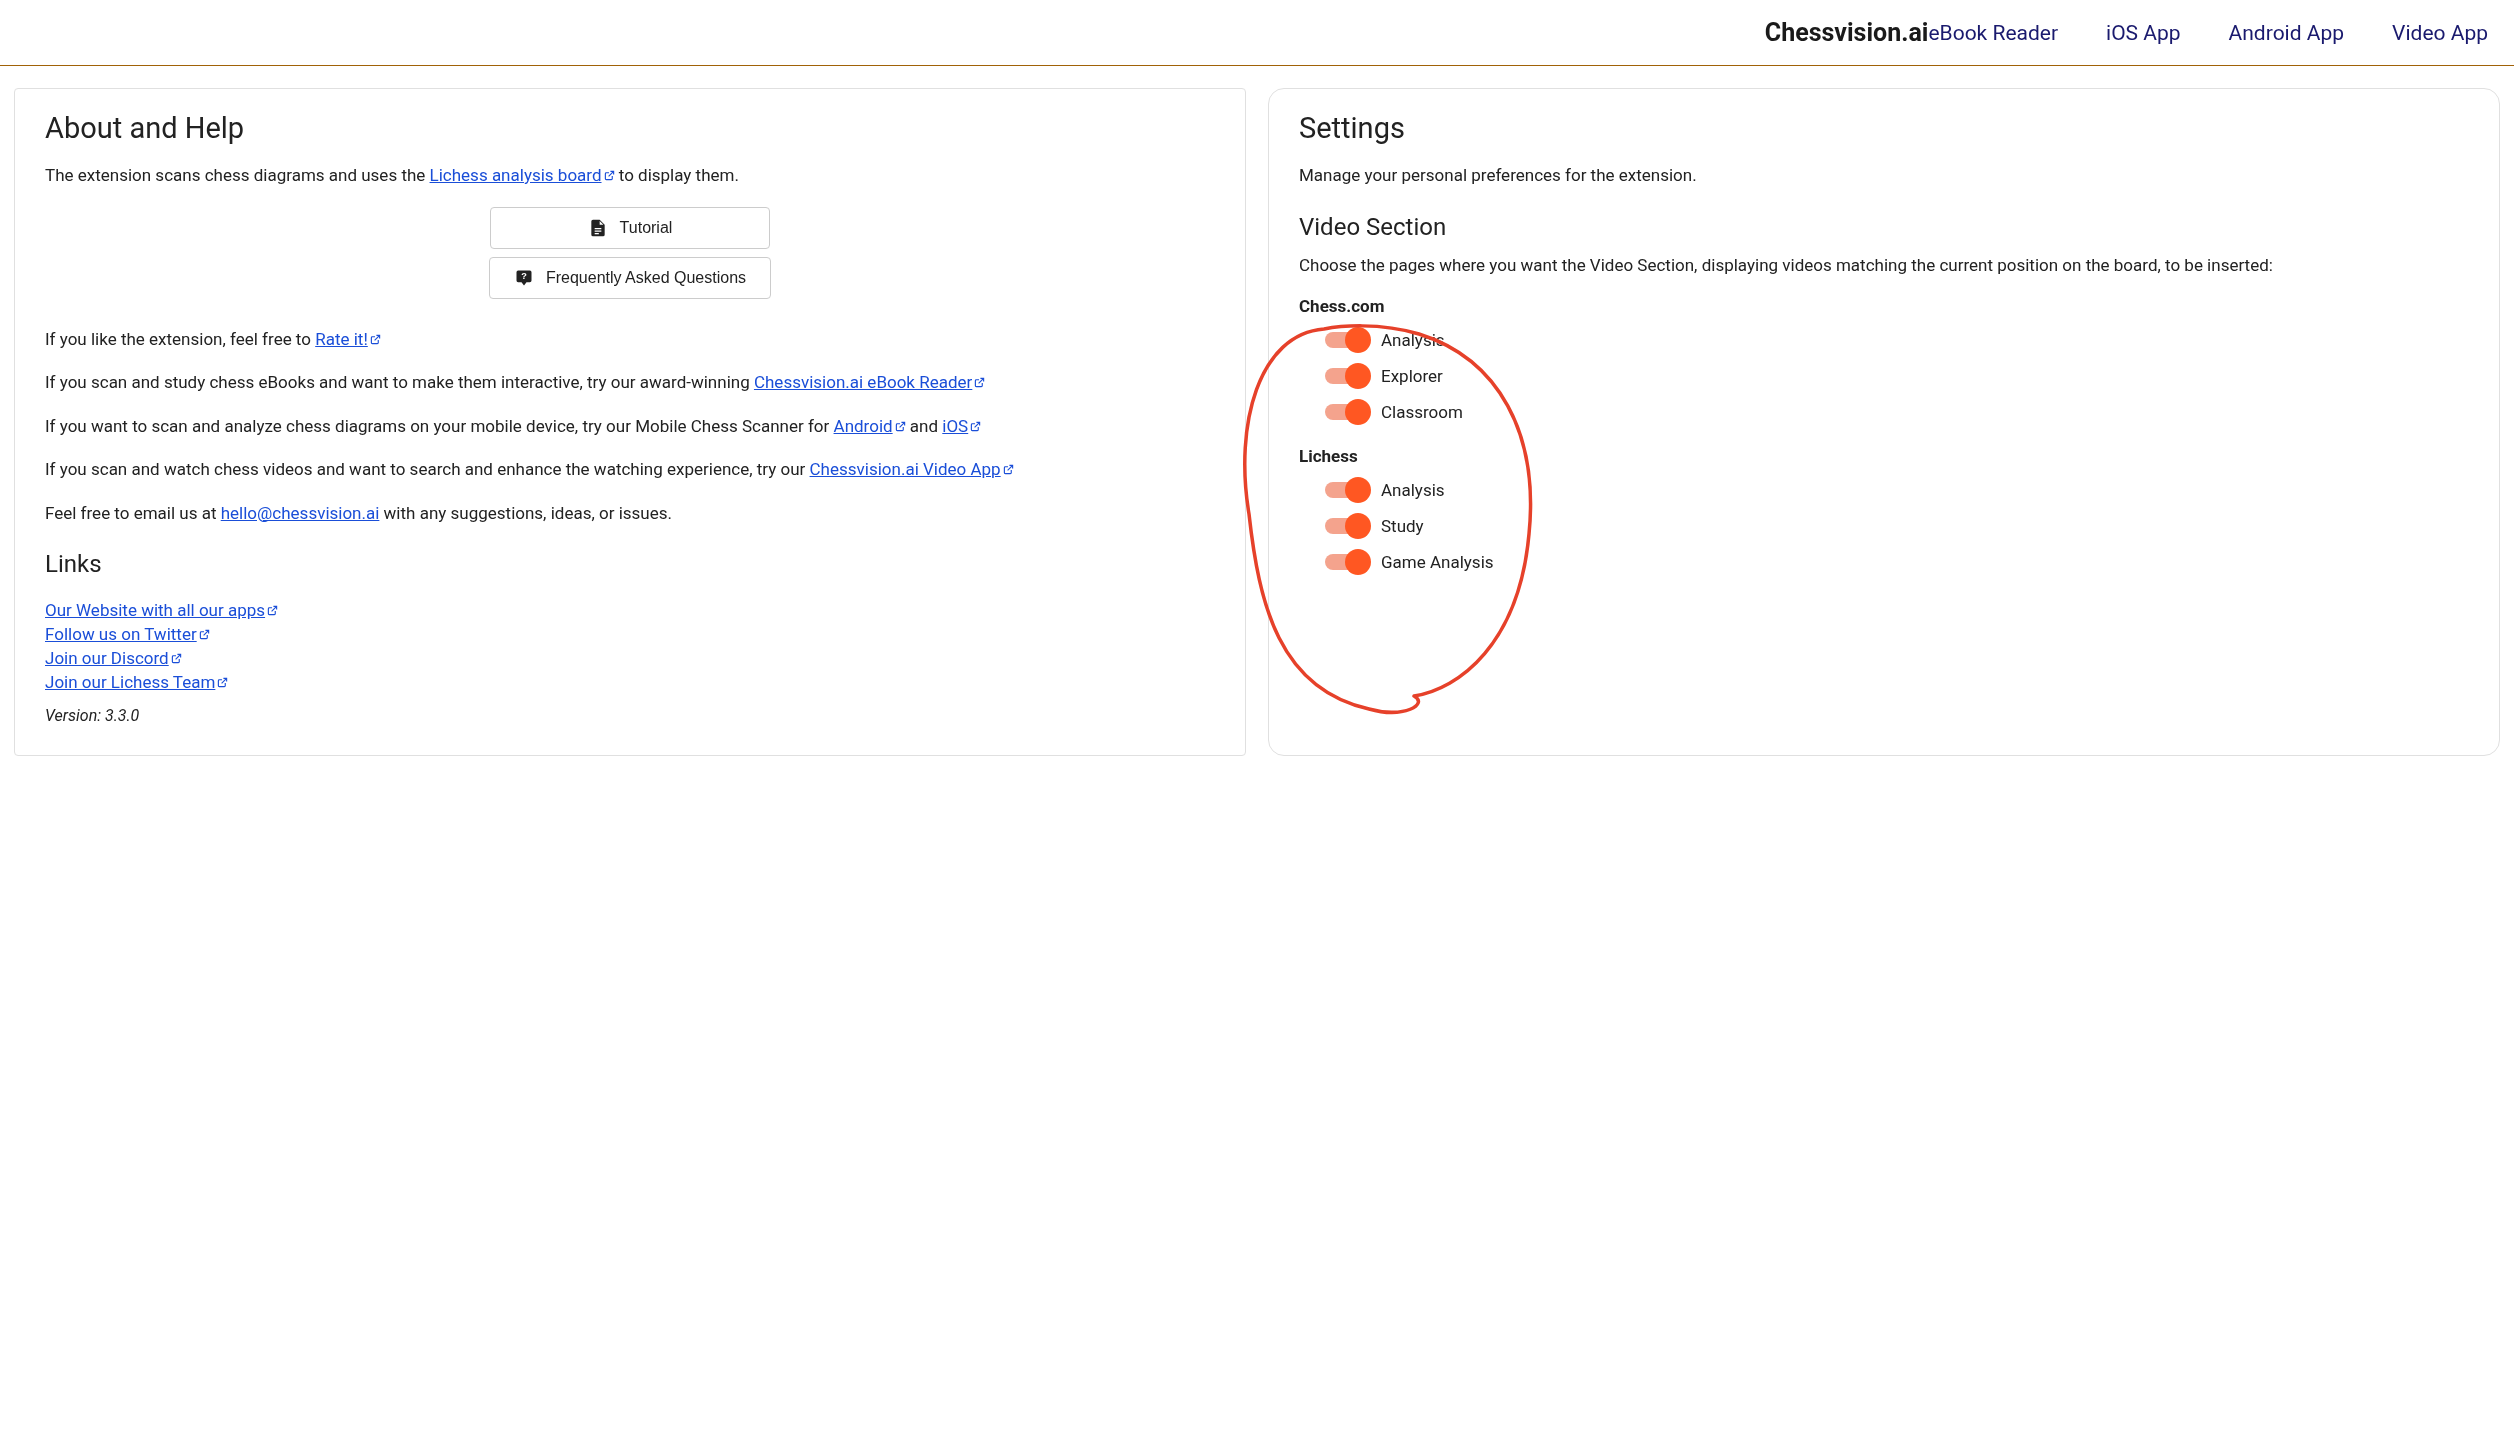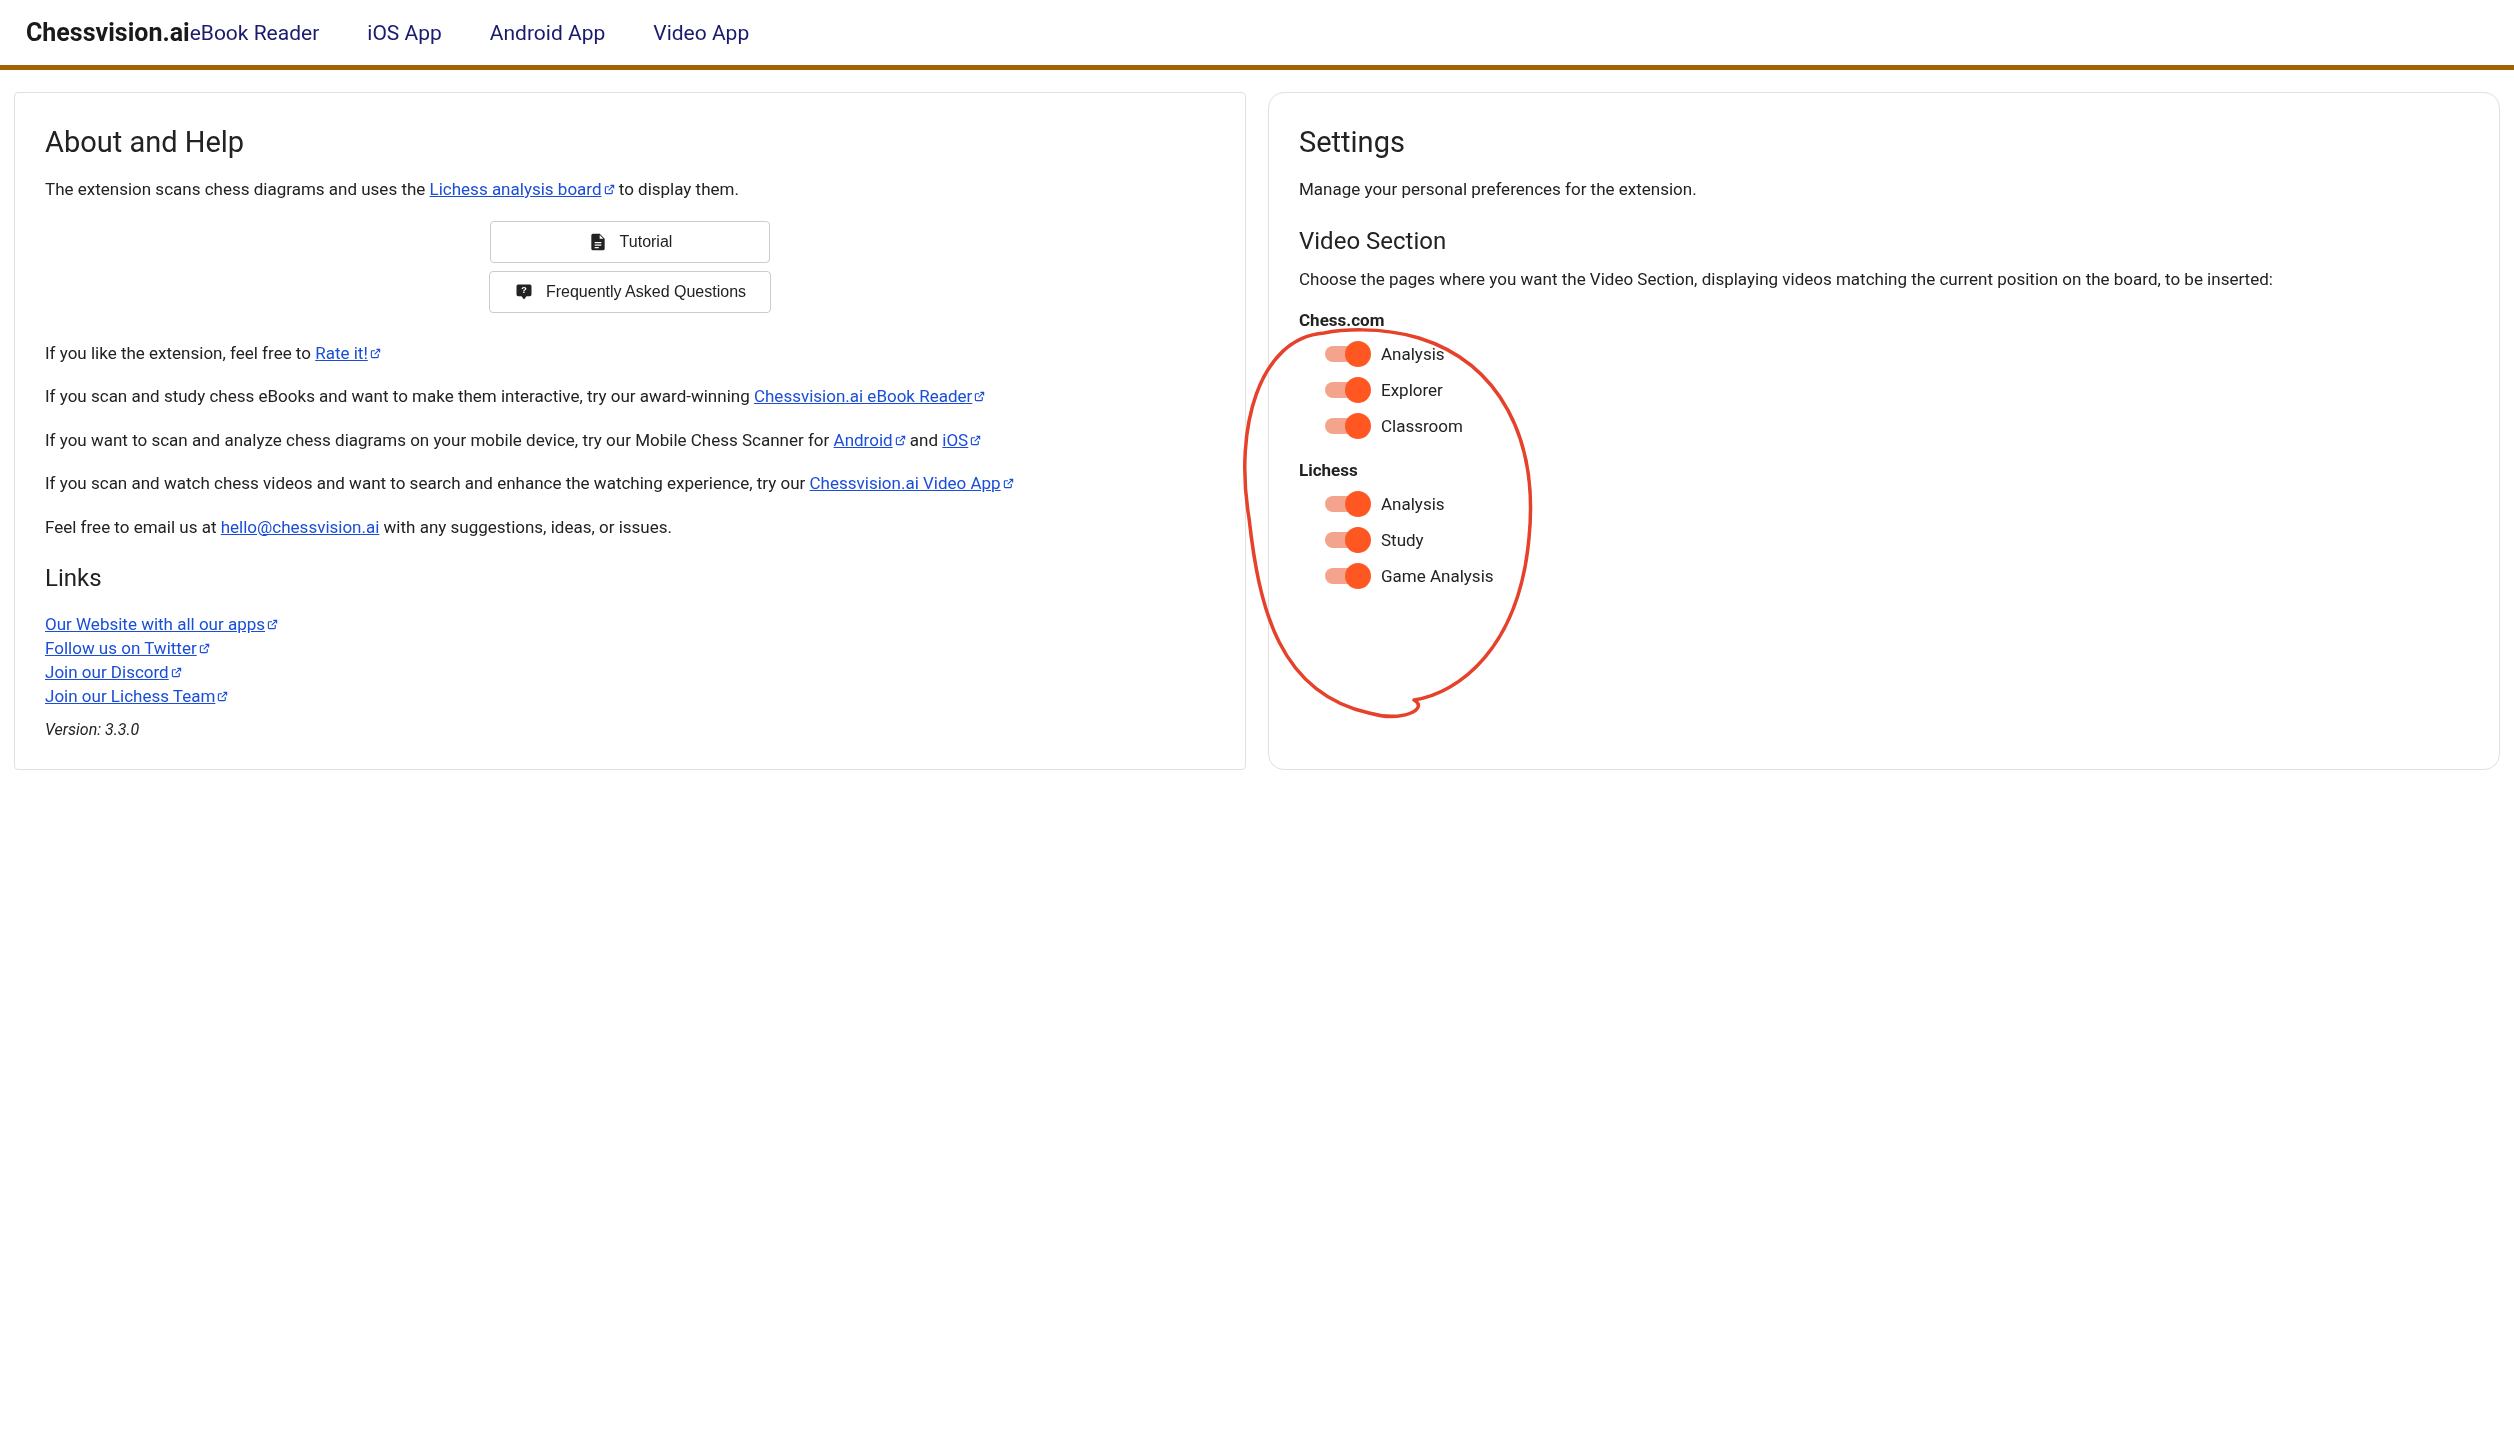--- a/index.html
+++ b/index.html
@@ -8,24 +8,24 @@
       box-sizing: border-box;
     }
     body {
       font-family: -apple-system, BlinkMacSystemFont, 'Segoe UI', Roboto, Helvetica, Arial, sans-serif;
       color: #222;
       background: #fff;
       font-size: 17px;
     }
     .topbar {
       display: flex;
-      justify-content: flex-start;
+      justify-content: flex-end;
       align-items: center;
       padding: 18px 26px;
-      border-bottom: 5px solid #a16207;
+      border-bottom: 1px solid #a16207;
     }
     .brand {
       font-size: 25px;
       font-weight: 700;
       color: #1a1a1a;
     }
     .nav {
       display: flex;
       gap: 48px;
     }
@@ -36,21 +36,21 @@
       cursor: pointer;
     }
     .main {
       display: flex;
       gap: 22px;
       padding: 22px 14px;
     }
     .panel {
       border: 1px solid #e0e0e0;
       border-radius: 4px;
-      padding: 32px 30px 30px 30px;
+      padding: 22px 30px 30px 30px;
       background: #fff;
     }
     .panel-left {
       flex: 1;
       min-width: 0;
     }
     .panel-right {
       flex: 1;
       min-width: 0;
       position: relative;

